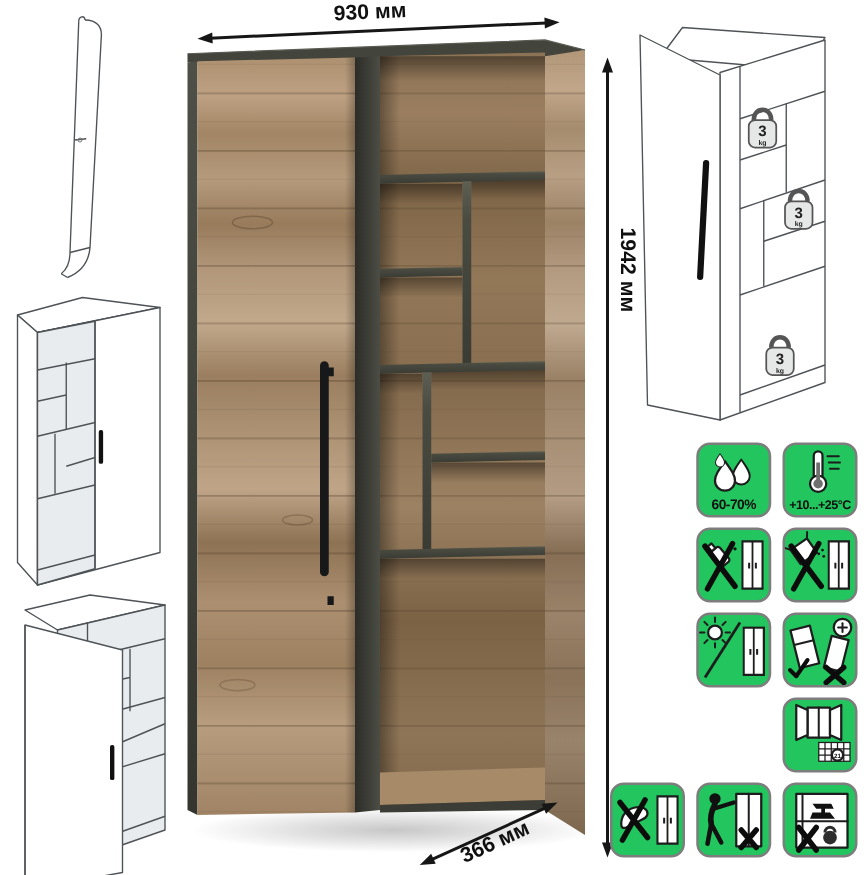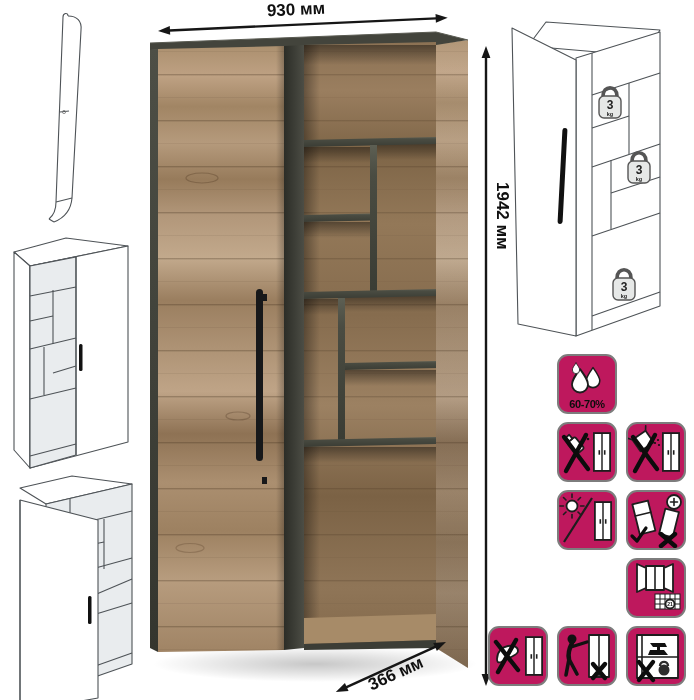--- a/index.html
+++ b/index.html
@@ -1,21 +1,21 @@
 <!DOCTYPE html>
 <html><head>
 <meta charset="utf-8">
 <style>
   html,body{margin:0;padding:0;background:#fff;}
   #canvas{position:relative;width:694px;height:700px;background:#ffffff;overflow:hidden;
           font-family:"Liberation Sans","DejaVu Sans",sans-serif;}
   .abs{position:absolute;}
   .dimlabel{position:absolute;font-weight:bold;color:#101010;font-size:17px;white-space:nowrap;}
   .tile{position:absolute;width:60px;height:60px;border:2px solid #7d7d7d;border-radius:11px;
-        background:#be185d;box-sizing:border-box;}
+        background:#22c55e;box-sizing:border-box;}
   .tile svg{position:absolute;left:0;top:0;}
   .tlabel{position:absolute;left:0;right:0;bottom:2px;text-align:center;font-weight:bold;
           font-size:10px;letter-spacing:-0.4px;color:#0d0d0d;}
   .wire{stroke:#4e5357;stroke-width:1.1;fill:#ffffff;stroke-linejoin:round;}
   .wireline{stroke:#4e5357;stroke-width:1.1;fill:none;}
   .wiregray{stroke:#4e5357;stroke-width:1.1;fill:#e9ecee;stroke-linejoin:round;}
   .ic{stroke:#1d1d1d;stroke-width:1.8;fill:#fff;stroke-linejoin:round;stroke-linecap:round;}
   .icl{stroke:#1d1d1d;stroke-width:1.6;fill:none;stroke-linecap:round;}
   .xmark{stroke:#0c0c0c;stroke-width:4.4;fill:none;stroke-linecap:round;}
   .arrow{stroke:#161616;stroke-width:2.4;fill:none;}
@@ -274,20 +274,34 @@
     <svg width="56" height="38" viewBox="0 0 56 38" style="top:2px">
       <g class="ic" stroke-width="2">
         <path transform="translate(34,19) scale(0.85)" d="M0,-11 C5,-4 8,0 8,4.5 A8,8 0 1 1 -8,4.5 C-8,0 -5,-4 0,-11 Z"></path>
         <path transform="translate(21,22)" d="M0,-11 C5,-4 8,0 8,4.5 A8,8 0 1 1 -8,4.5 C-8,0 -5,-4 0,-11 Z"></path>
         <path transform="translate(17,10) scale(0.45)" d="M0,-11 C5,-4 8,0 8,4.5 A8,8 0 1 1 -8,4.5 C-8,0 -5,-4 0,-11 Z"></path>
       </g>
     </svg>
     <div class="tlabel" style="font-size:11px">60-70%</div>
   </div>
 
+  <div class="tile" style="left:626px;top:354px">
+    <svg width="56" height="38" viewBox="0 0 56 38" style="top:2px">
+      <rect class="ic" x="23" y="3" width="7" height="24" rx="3.5" stroke-width="1.8"></rect>
+      <circle class="ic" cx="26.5" cy="29" r="6.5" stroke-width="1.8"></circle>
+      <circle cx="26.5" cy="29" r="3.8" fill="#6f6f6f"></circle>
+      <line x1="26.5" y1="12" x2="26.5" y2="27" stroke="#6f6f6f" stroke-width="3"></line>
+      <g class="icl" stroke-width="1.6">
+        <line x1="34" y1="7" x2="43" y2="7"></line>
+          <line x1="35" y1="12" x2="44" y2="12"></line>
+          <line x1="36" y1="17" x2="43" y2="17"></line>
+      </g>
+    </svg>
+    <div class="tlabel">+10...+25°C</div>
+  </div>
 
   <div class="tile" style="left:557px;top:422px">
     <svg width="56" height="56" viewBox="0 0 56 56">
       <use href="#mini-cab" x="34" y="8" width="18" height="40"></use>
       <g transform="translate(17,22) rotate(-40)">
         <rect class="ic" x="-5" y="-8" width="10" height="15" rx="2" stroke-width="1.7"></rect>
         <rect class="ic" x="-2" y="-13" width="4" height="5" stroke-width="1.7"></rect>
       </g>
       <circle cx="26" cy="11" r="1.3" fill="#111"></circle>
         <circle cx="29" cy="15" r="1.3" fill="#111"></circle>

